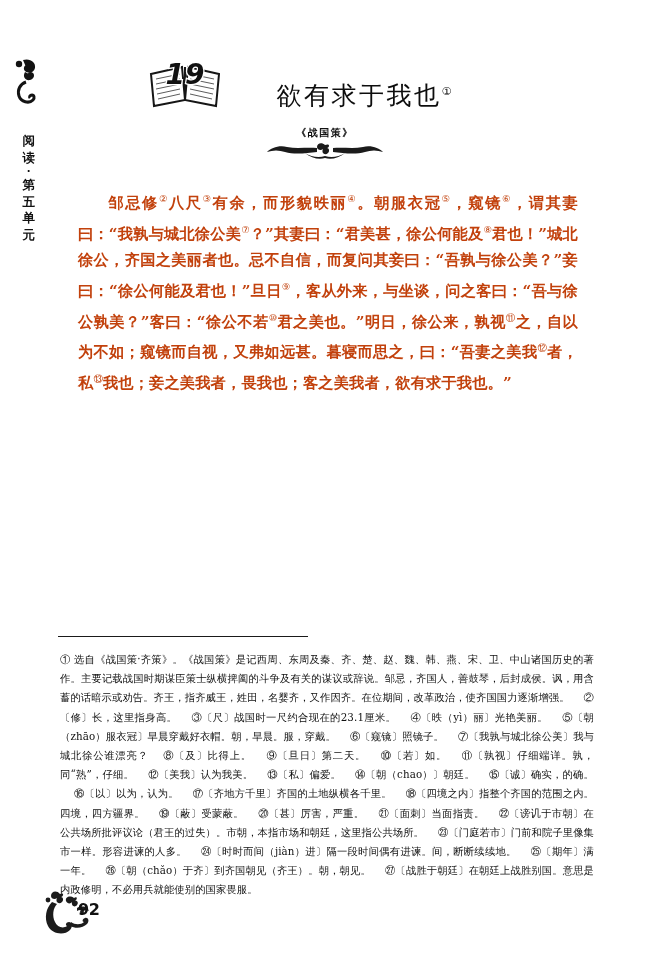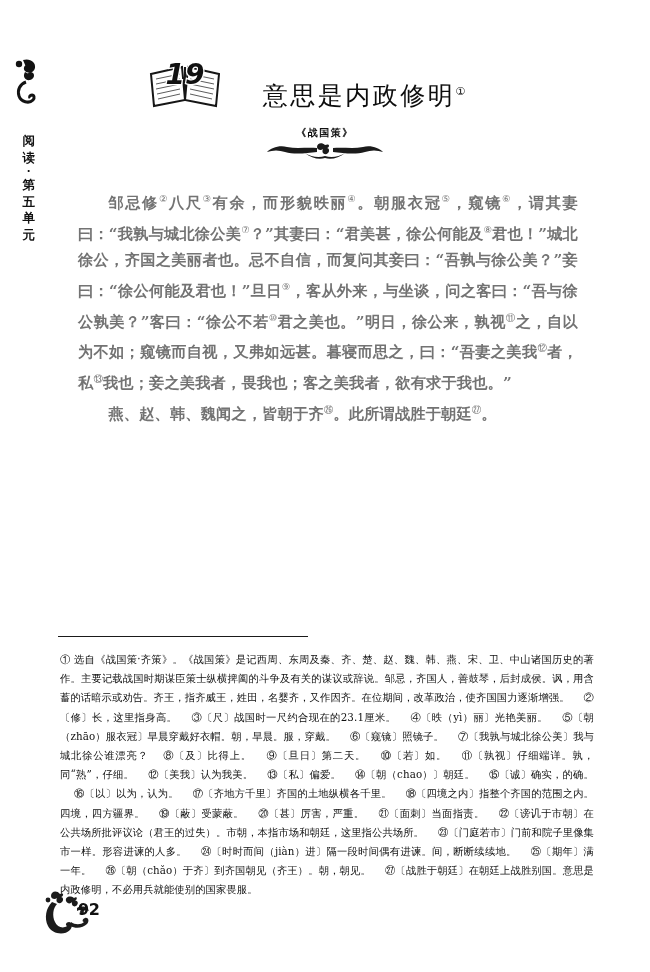--- a/index.html
+++ b/index.html
@@ -98,21 +98,21 @@
   
   #body-text {
     position: absolute;
     left: 78px;
     top: 186px;
     width: 500px;
     font-family: "DejaVu Serif", "Liberation Serif", serif;
     font-size: 15.2px;
     font-weight: bold;
     line-height: 26.6px;
-    color: #737373;
+    color: #c2410c;
     text-align: justify;
     text-justify: inter-character;
     letter-spacing: 0.2px;
   }
   #body-text p {
     margin: 0;
     text-indent: 2em;
   }
   #body-text .sup {
     font-size: 9.5px;
@@ -204,42 +204,41 @@
         <path d="M68 30 L44 25"></path>
         <path d="M68 35 L44 30"></path>
       <path d="M67 40 L44 35"></path>
         <path d="M66 45 L44 40"></path>
     </g>
     <text x="39" y="30" text-anchor="middle" font-family="DejaVu Sans, Liberation Sans, sans-serif" font-size="28" font-style="italic" font-weight="bold" fill="#111" stroke="#ffffff" stroke-width="2.5" paint-order="stroke">19</text>
   </g>
 </svg>
 
 <div id="title-block">
-  <h1 id="page-title"><span>意思是内政修明</span><span class="sup">①</span></h1>
+  <h1 id="page-title"><span>欲有求于我也</span><span class="sup">①</span></h1>
 </div>
 
 <div id="source-block">
   <div id="source-text">《战国策》</div>
   <svg id="source-ornament" viewBox="0 0 120 18">
     <g fill="#1b1b1b">
       <path d="M60 4 C57 1 52 2 52 6 C52 9 56 10 58 8 C56 12 60 15 63 12 C65 10 64 7 62 7 C65 6 65 2 60 4 Z"></path>
       <path d="M52 7 C42 6 32 8 22 6 C14 4 6 7 2 11 C8 9 14 9 20 11 C30 14 42 12 52 11 Z"></path>
       <path d="M68 7 C78 6 88 8 98 6 C106 4 114 7 118 11 C112 9 106 9 100 11 C90 14 78 12 68 11 Z"></path>
       <path d="M40 12 C46 16 54 17 60 15 C66 17 74 16 80 12 C74 17 66 19 60 17 C54 19 46 17 40 12 Z"></path>
       <circle cx="46" cy="9" r="2"></circle>
         <circle cx="74" cy="9" r="2"></circle>
       <circle cx="34" cy="10" r="1.5"></circle>
         <circle cx="86" cy="10" r="1.5"></circle>
     </g>
   </svg>
 </div>
 
 <div id="body-text">
     <p>邹忌修<span class="sup">②</span>八尺<span class="sup">③</span>有余，而形貌昳丽<span class="sup">④</span>。朝服衣冠<span class="sup">⑤</span>，窥镜<span class="sup">⑥</span>，谓其妻曰：“我孰与城北徐公美<span class="sup">⑦</span>？”其妻曰：“君美甚，徐公何能及<span class="sup">⑧</span>君也！”城北徐公，齐国之美丽者也。忌不自信，而复问其妾曰：“吾孰与徐公美？”妾曰：“徐公何能及君也！”旦日<span class="sup">⑨</span>，客从外来，与坐谈，问之客曰：“吾与徐公孰美？”客曰：“徐公不若<span class="sup">⑩</span>君之美也。”明日，徐公来，孰视<span class="sup">⑪</span>之，自以为不如；窥镜而自视，又弗如远甚。暮寝而思之，曰：“吾妻之美我<span class="sup">⑫</span>者，私<span class="sup">⑬</span>我也；妾之美我者，畏我也；客之美我者，欲有求于我也。”</p>
-    <p>燕、赵、韩、魏闻之，皆朝于齐<span class="sup">㉖</span>。此所谓战胜于朝廷<span class="sup">㉗</span>。</p>
   </div>
 
 <div id="footnote-rule"></div>
 
 <div id="footnotes"><span class="note">① 选自《战国策·齐策》。《战国策》是记西周、东周及秦、齐、楚、赵、魏、韩、燕、宋、卫、中山诸国历史的著作。主要记载战国时期谋臣策士纵横捭阖的斗争及有关的谋议或辞说。邹忌，齐国人，善鼓琴，后封成侯。讽，用含蓄的话暗示或劝告。齐王，指齐威王，姓田，名婴齐，又作因齐。在位期间，改革政治，使齐国国力逐渐增强。</span><span class="gap"></span><span class="note">②〔修〕长，这里指身高。</span><span class="gap"></span><span class="note">③〔尺〕战国时一尺约合现在的23.1厘米。</span><span class="gap"></span><span class="note">④〔昳（yì）丽〕光艳美丽。</span><span class="gap"></span><span class="note">⑤〔朝（zhāo）服衣冠〕早晨穿戴好衣帽。朝，早晨。服，穿戴。</span><span class="gap"></span><span class="note">⑥〔窥镜〕照镜子。</span><span class="gap"></span><span class="note">⑦〔我孰与城北徐公美〕我与城北徐公谁漂亮？</span><span class="gap"></span><span class="note">⑧〔及〕比得上。</span><span class="gap"></span><span class="note">⑨〔旦日〕第二天。</span><span class="gap"></span><span class="note">⑩〔若〕如。</span><span class="gap"></span><span class="note">⑪〔孰视〕仔细端详。孰，同“熟”，仔细。</span><span class="gap"></span><span class="note">⑫〔美我〕认为我美。</span><span class="gap"></span><span class="note">⑬〔私〕偏爱。</span><span class="gap"></span><span class="note">⑭〔朝（chao）〕朝廷。</span><span class="gap"></span><span class="note">⑮〔诚〕确实，的确。</span><span class="gap"></span><span class="note">⑯〔以〕以为，认为。</span><span class="gap"></span><span class="note">⑰〔齐地方千里〕齐国的土地纵横各千里。</span><span class="gap"></span><span class="note">⑱〔四境之内〕指整个齐国的范围之内。四境，四方疆界。</span><span class="gap"></span><span class="note">⑲〔蔽〕受蒙蔽。</span><span class="gap"></span><span class="note">⑳〔甚〕厉害，严重。</span><span class="gap"></span><span class="note">㉑〔面刺〕当面指责。</span><span class="gap"></span><span class="note">㉒〔谤讥于市朝〕在公共场所批评议论（君王的过失）。市朝，本指市场和朝廷，这里指公共场所。</span><span class="gap"></span><span class="note">㉓〔门庭若市〕门前和院子里像集市一样。形容进谏的人多。</span><span class="gap"></span><span class="note">㉔〔时时而间（jiàn）进〕隔一段时间偶有进谏。间，断断续续地。</span><span class="gap"></span><span class="note">㉕〔期年〕满一年。</span><span class="gap"></span><span class="note">㉖〔朝（chǎo）于齐〕到齐国朝见（齐王）。朝，朝见。</span><span class="gap"></span><span class="note">㉗〔战胜于朝廷〕在朝廷上战胜别国。意思是内政修明，不必用兵就能使别的国家畏服。</span></div>
 
 <div id="page-foot">
   <svg viewBox="0 0 120 60" width="120" height="60">
     <g fill="#1c1c1c">
       <path d="M30 6 C27 2 21 3 21 8 C21 11 25 12 27 10 C25 14 29 17 32 14 C34 12 33 9 31 9 C34 8 34 4 30 6 Z"></path>

